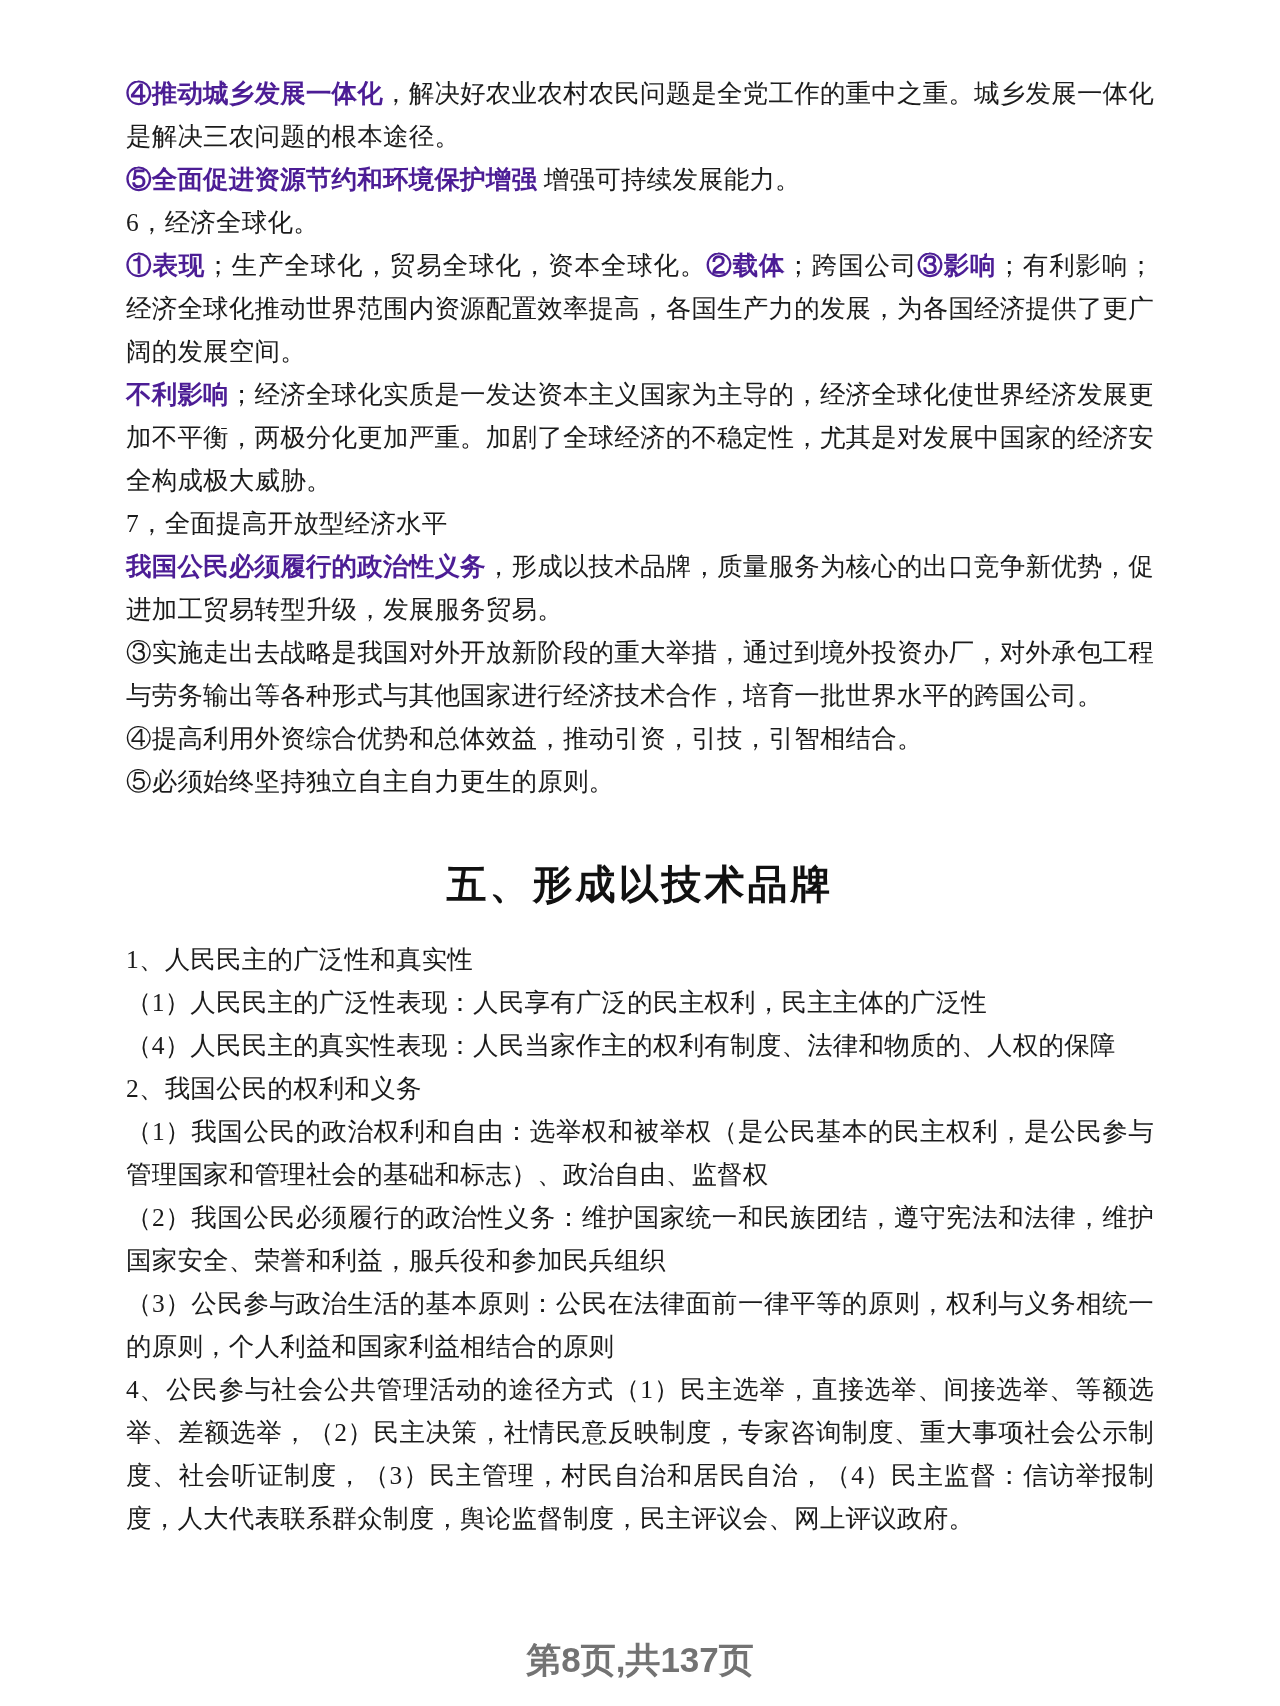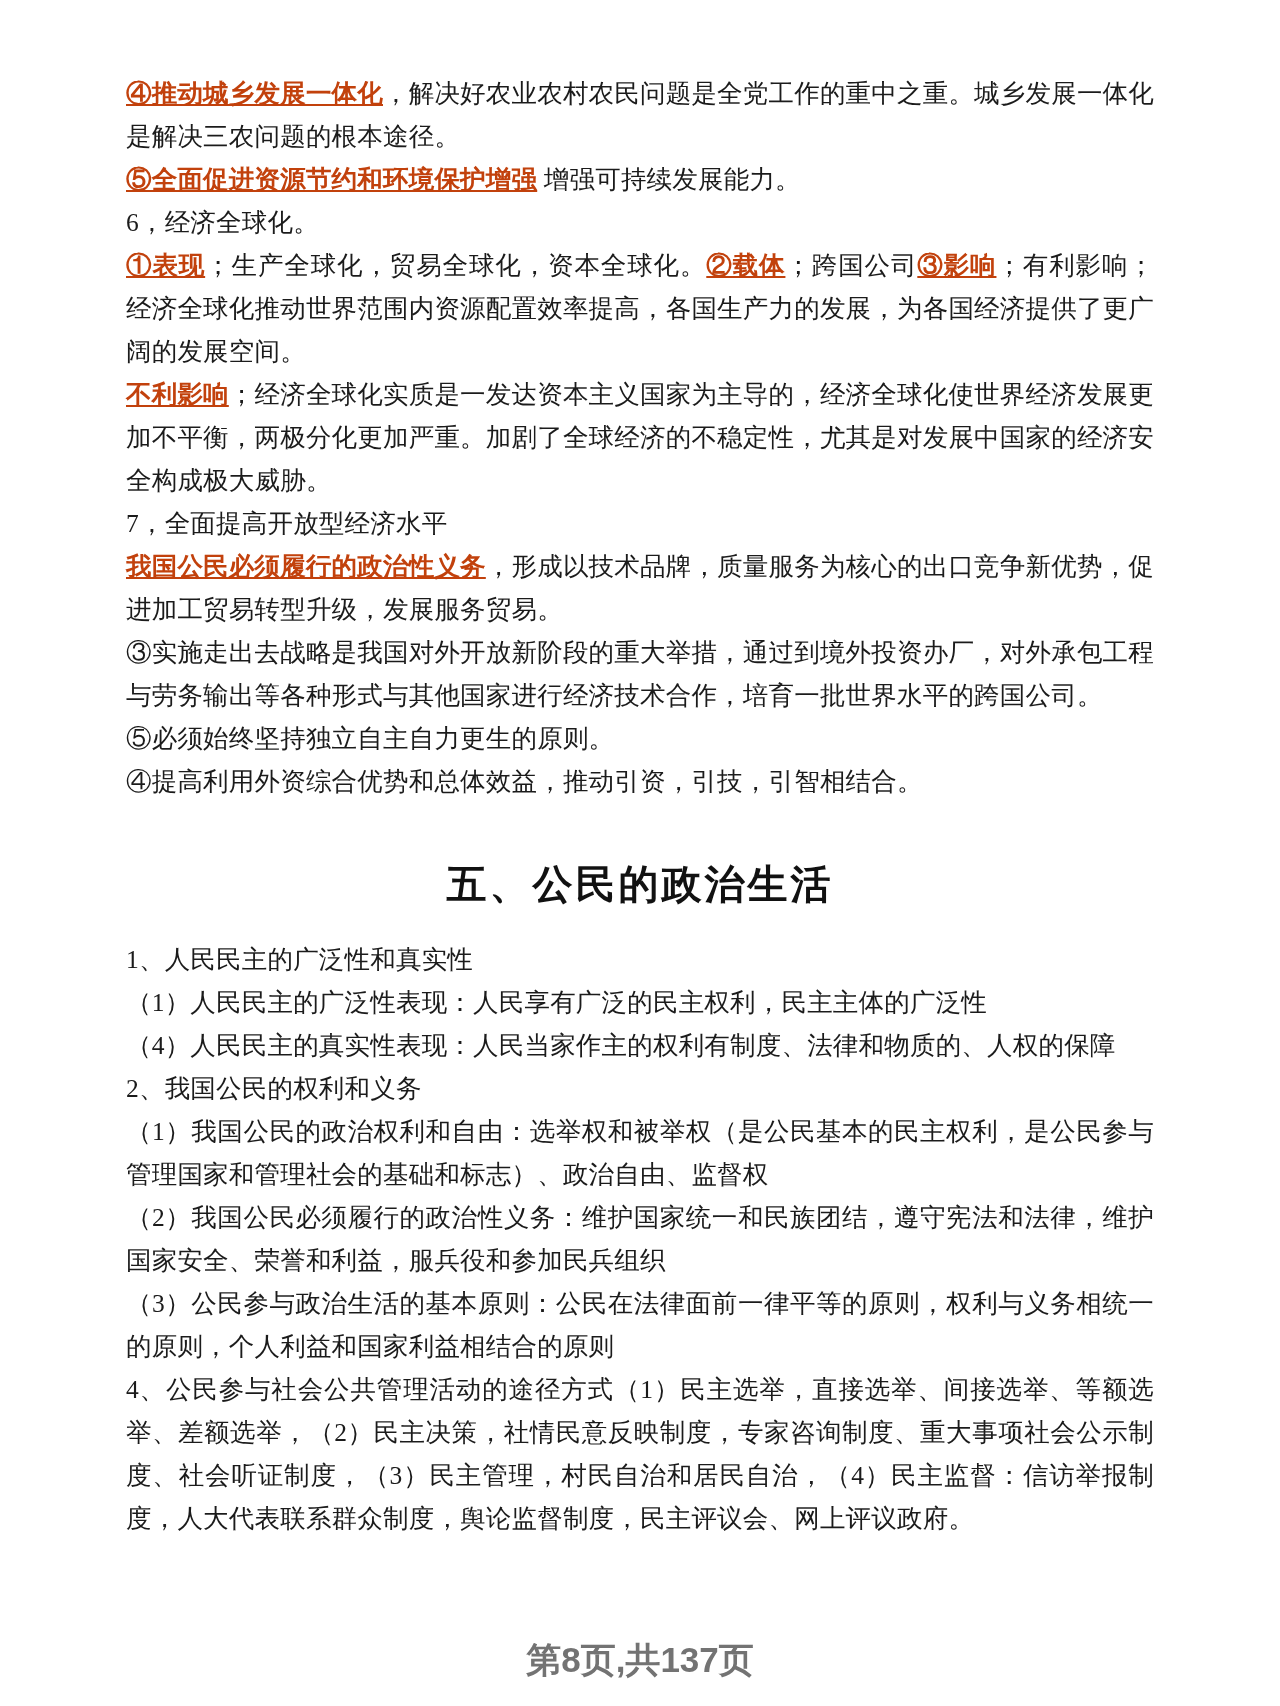--- a/index.html
+++ b/index.html
@@ -27,23 +27,22 @@
     margin: 0;
     font-size: 25.5px;
     line-height: 43px;
     letter-spacing: 0.2px;
     text-align: justify;
     text-justify: inter-ideograph;
     color: #1b1b1b;
     white-space: normal;
   }
   .hl {
-    color: #c2410c;
+    color: #4c1d95;
     font-weight: bold;
-    text-decoration: underline;
   }
   .section-title {
     text-align: center;
     font-size: 40px;
     font-weight: bold;
     letter-spacing: 3px;
     margin: 54px 0 26px 0;
     color: #111111;
     font-family: "Liberation Serif", "DejaVu Serif", serif;
   }
@@ -69,25 +68,25 @@
 
     <div id="top-section">
         <p class="line"><span class="hl">④推动城乡发展一体化</span><span>，解决好农业农村农民问题是全党工作的重中之重。城乡发展一体化是解决三农问题的根本途径。</span></p>
         <p class="line"><span class="hl">⑤全面促进资源节约和环境保护增强</span><span> 增强可持续发展能力。</span></p>
         <p class="line"><span>6，经济全球化。</span></p>
         <p class="line"><span class="hl">①表现</span><span>；生产全球化，贸易全球化，资本全球化。</span><span class="hl">②载体</span><span>；跨国公司</span><span class="hl">③影响</span><span>；有利影响；经济全球化推动世界范围内资源配置效率提高，各国生产力的发展，为各国经济提供了更广阔的发展空间。</span></p>
         <p class="line"><span class="hl">不利影响</span><span>；经济全球化实质是一发达资本主义国家为主导的，经济全球化使世界经济发展更加不平衡，两极分化更加严重。加剧了全球经济的不稳定性，尤其是对发展中国家的经济安全构成极大威胁。</span></p>
         <p class="line"><span>7，全面提高开放型经济水平</span></p>
         <p class="line"><span class="hl">我国公民必须履行的政治性义务</span><span>，形成以技术品牌，质量服务为核心的出口竞争新优势，促进加工贸易转型升级，发展服务贸易。</span></p>
         <p class="line"><span>③实施走出去战略是我国对外开放新阶段的重大举措，通过到境外投资办厂，对外承包工程与劳务输出等各种形式与其他国家进行经济技术合作，培育一批世界水平的跨国公司。</span></p>
+        <p class="line"><span>④提高利用外资综合优势和总体效益，推动引资，引技，引智相结合。</span></p>
         <p class="line"><span>⑤必须始终坚持独立自主自力更生的原则。</span></p>
-        <p class="line"><span>④提高利用外资综合优势和总体效益，推动引资，引技，引智相结合。</span></p>
       </div>
 
-    <h1 class="section-title">五、公民的政治生活</h1>
+    <h1 class="section-title">五、形成以技术品牌</h1>
 
     <div id="main-section">
         <p class="line"><span>1、人民民主的广泛性和真实性</span></p>
         <p class="line"><span>（1）人民民主的广泛性表现：人民享有广泛的民主权利，民主主体的广泛性</span></p>
         <p class="line"><span>（4）人民民主的真实性表现：人民当家作主的权利有制度、法律和物质的、人权的保障</span></p>
         <p class="line"><span>2、我国公民的权利和义务</span></p>
         <p class="line"><span>（1）我国公民的政治权利和自由：选举权和被举权（是公民基本的民主权利，是公民参与管理国家和管理社会的基础和标志）、政治自由、监督权</span></p>
         <p class="line"><span>（2）我国公民必须履行的政治性义务：维护国家统一和民族团结，遵守宪法和法律，维护国家安全、荣誉和利益，服兵役和参加民兵组织</span></p>
         <p class="line"><span>（3）公民参与政治生活的基本原则：公民在法律面前一律平等的原则，权利与义务相统一的原则，个人利益和国家利益相结合的原则</span></p>
         <p class="line"><span>4、公民参与社会公共管理活动的途径方式（1）民主选举，直接选举、间接选举、等额选举、差额选举，（2）民主决策，社情民意反映制度，专家咨询制度、重大事项社会公示制度、社会听证制度，（3）民主管理，村民自治和居民自治，（4）民主监督：信访举报制度，人大代表联系群众制度，舆论监督制度，民主评议会、网上评议政府。</span></p>

